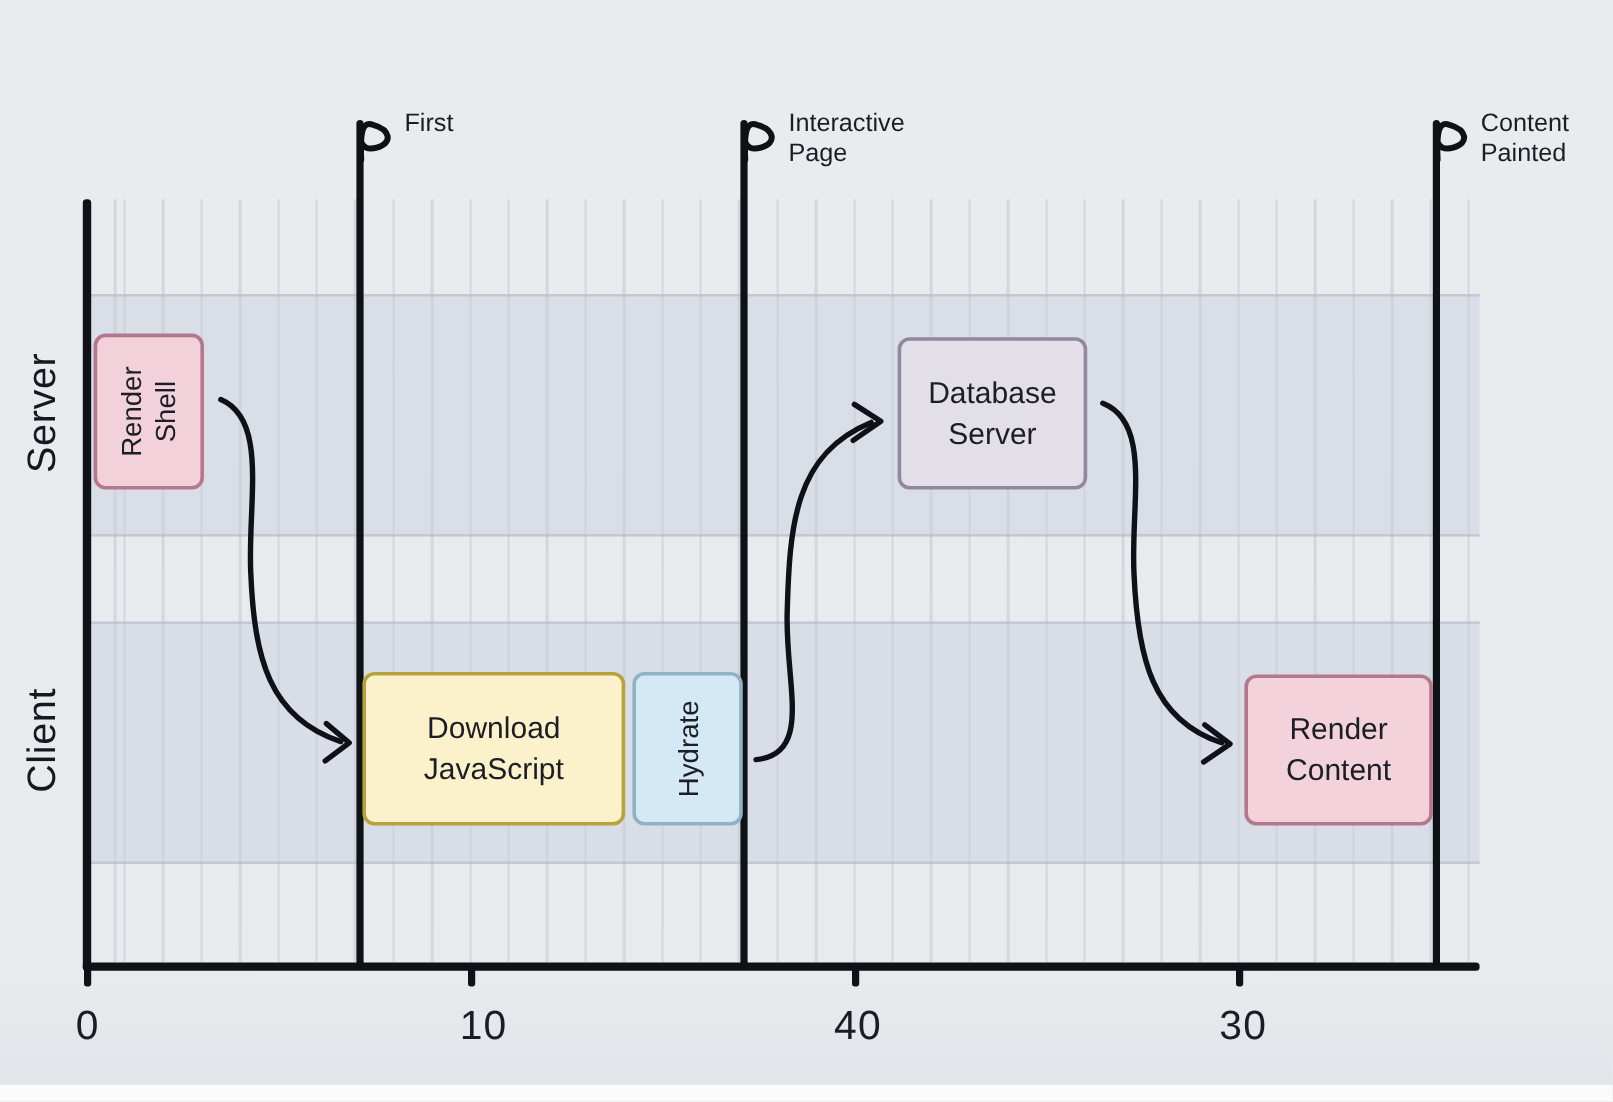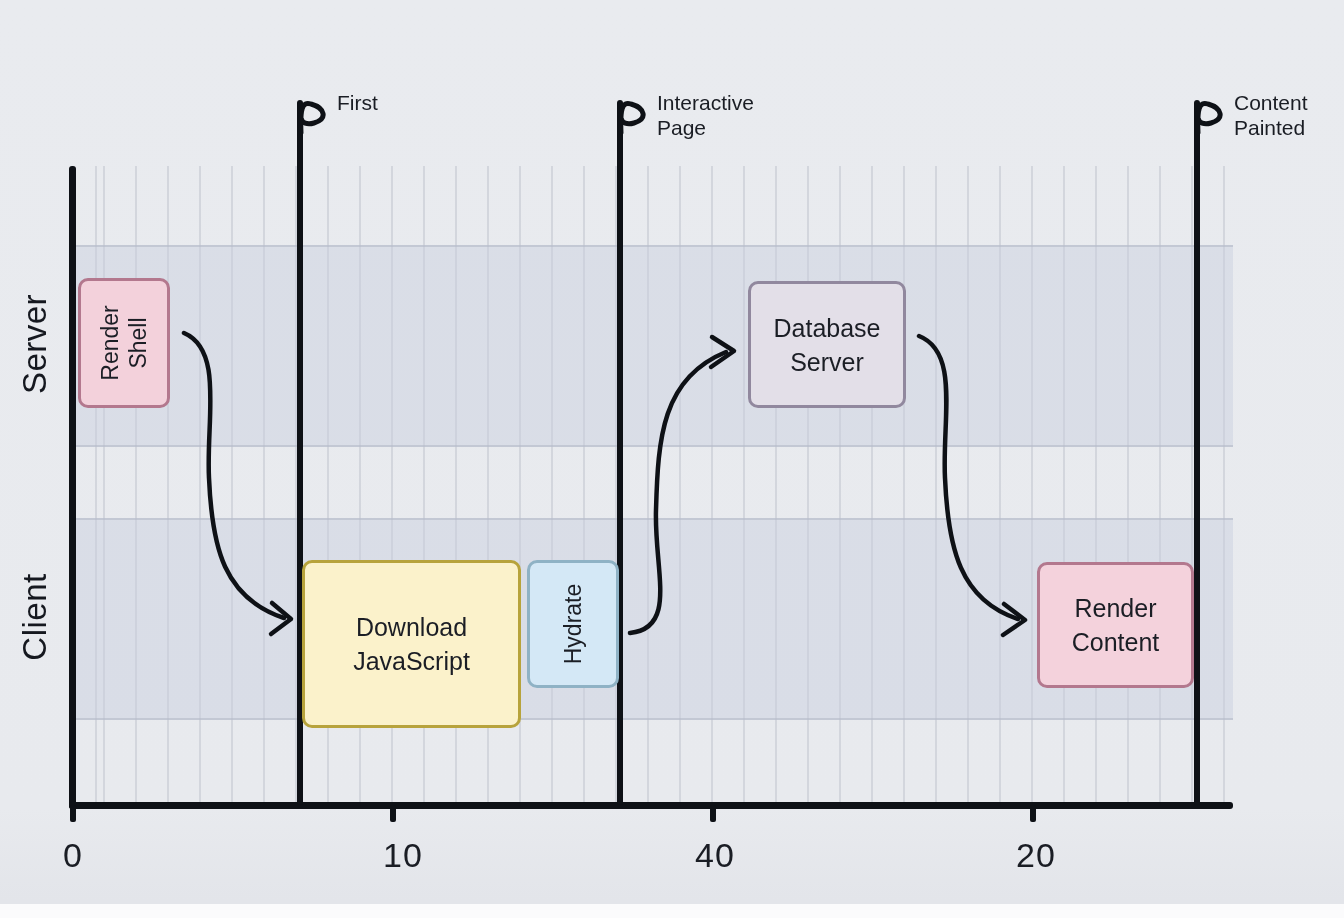--- a/index.html
+++ b/index.html
@@ -87,21 +87,21 @@
   <div class="x-axis"></div>
 
   <div class="tick" style="left:70px"></div>
   <div class="tick" style="left:390px"></div>
   <div class="tick" style="left:710px"></div>
   <div class="tick" style="left:1030px"></div>
 
   <div class="tick-label" style="left:73px">0</div>
   <div class="tick-label" style="left:403px">10</div>
   <div class="tick-label" style="left:715px">40</div>
-  <div class="tick-label" style="left:1036px">20</div>
+  <div class="tick-label" style="left:1036px">30</div>
 
   <div class="lane-label server">
     <span>Server</span>
   </div>
   <div class="lane-label client">
     <span>Client</span>
   </div>
 
   <div class="milestone" style="left:297px">
     <svg class="flag" width="38" height="44" viewBox="0 0 38 44">
@@ -132,21 +132,21 @@
     </div>
   </div>
 
   <div class="task" style="left: 78px; top: 278px; width: 92px; height: 130px; background: rgb(243, 209, 219); border-color: rgb(179, 120, 142);">
     <div class="label small vwrap">
       <div>Render</div>
       <div>Shell</div>
     </div>
   </div>
 
-  <div class="task" style="left: 302px; top: 560px; width: 219px; height: 168px; background: rgb(251, 242, 203); border-color: rgb(183, 163, 60); align-items: center;">
+  <div class="task" style="left: 302px; top: 560px; width: 219px; height: 128px; background: rgb(251, 242, 203); border-color: rgb(183, 163, 60); align-items: center;">
     <div class="label">
       <div>Download</div>
       <div>JavaScript</div>
     </div>
   </div>
 
   <div class="task" style="left: 527px; top: 560px; width: 92px; height: 128px; background: rgb(212, 232, 246); border-color: rgb(143, 178, 197);">
     <div class="label small vwrap">
       <div>Hydrate</div>
     </div>

